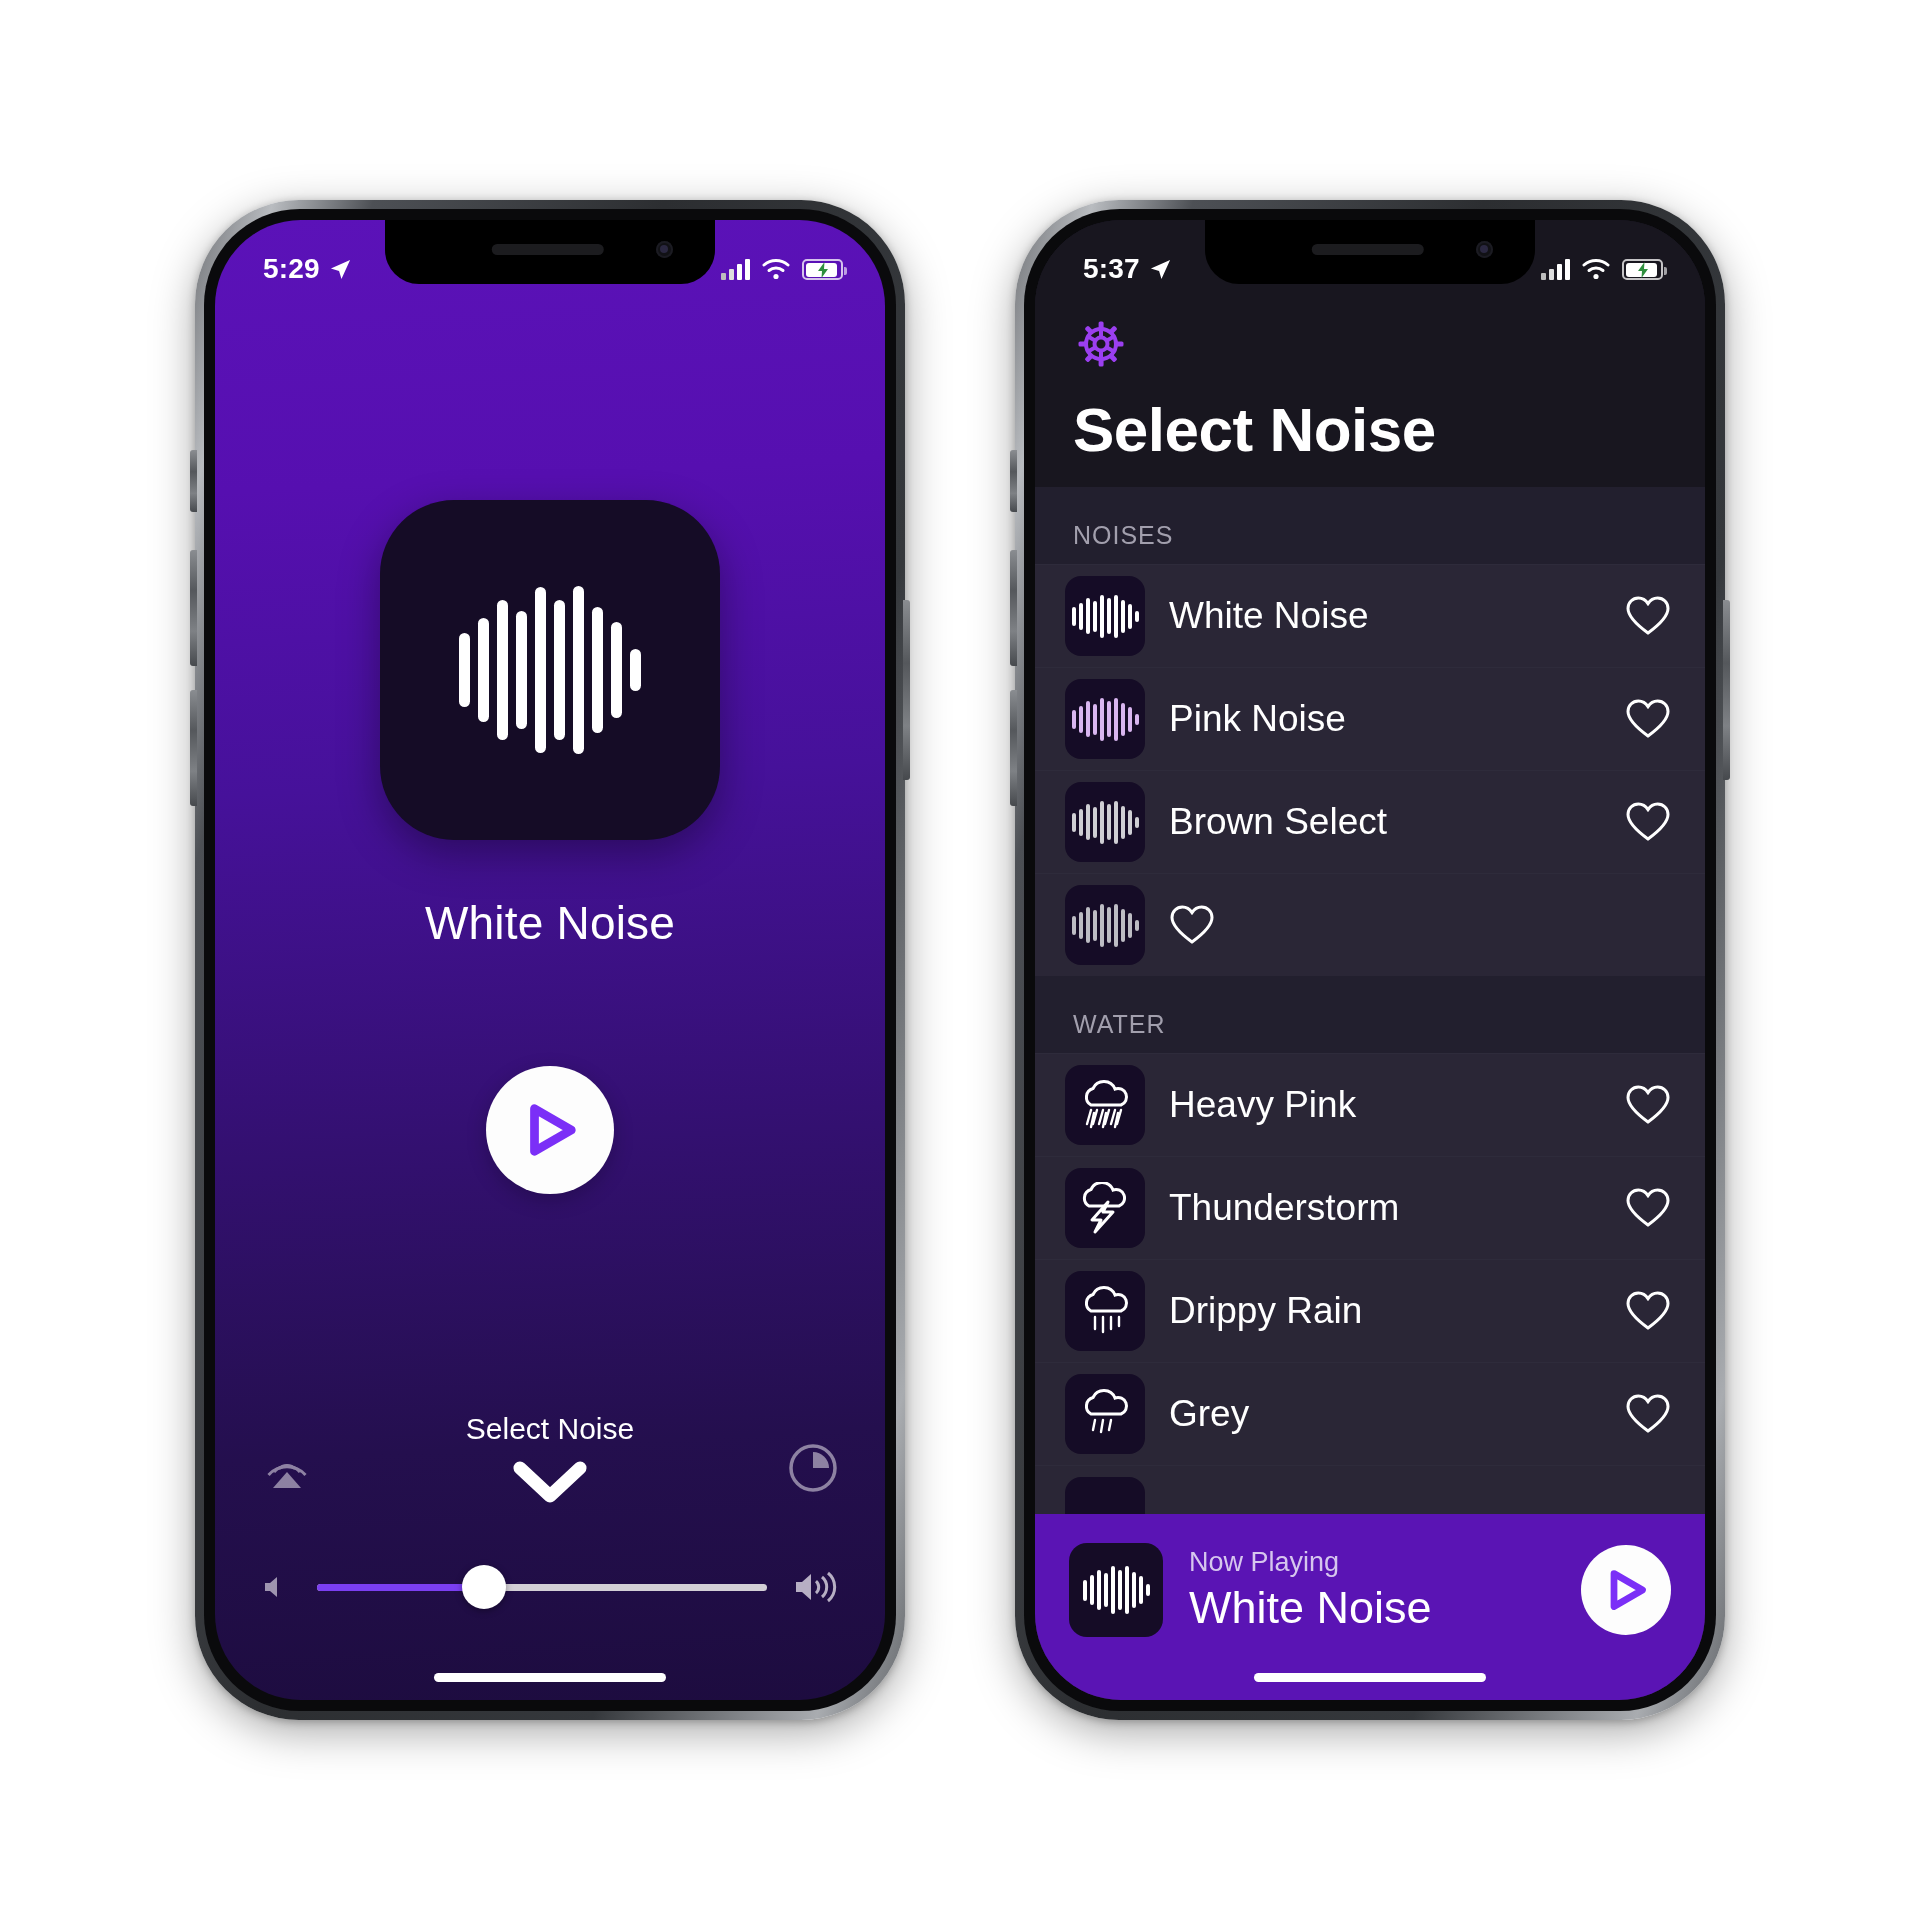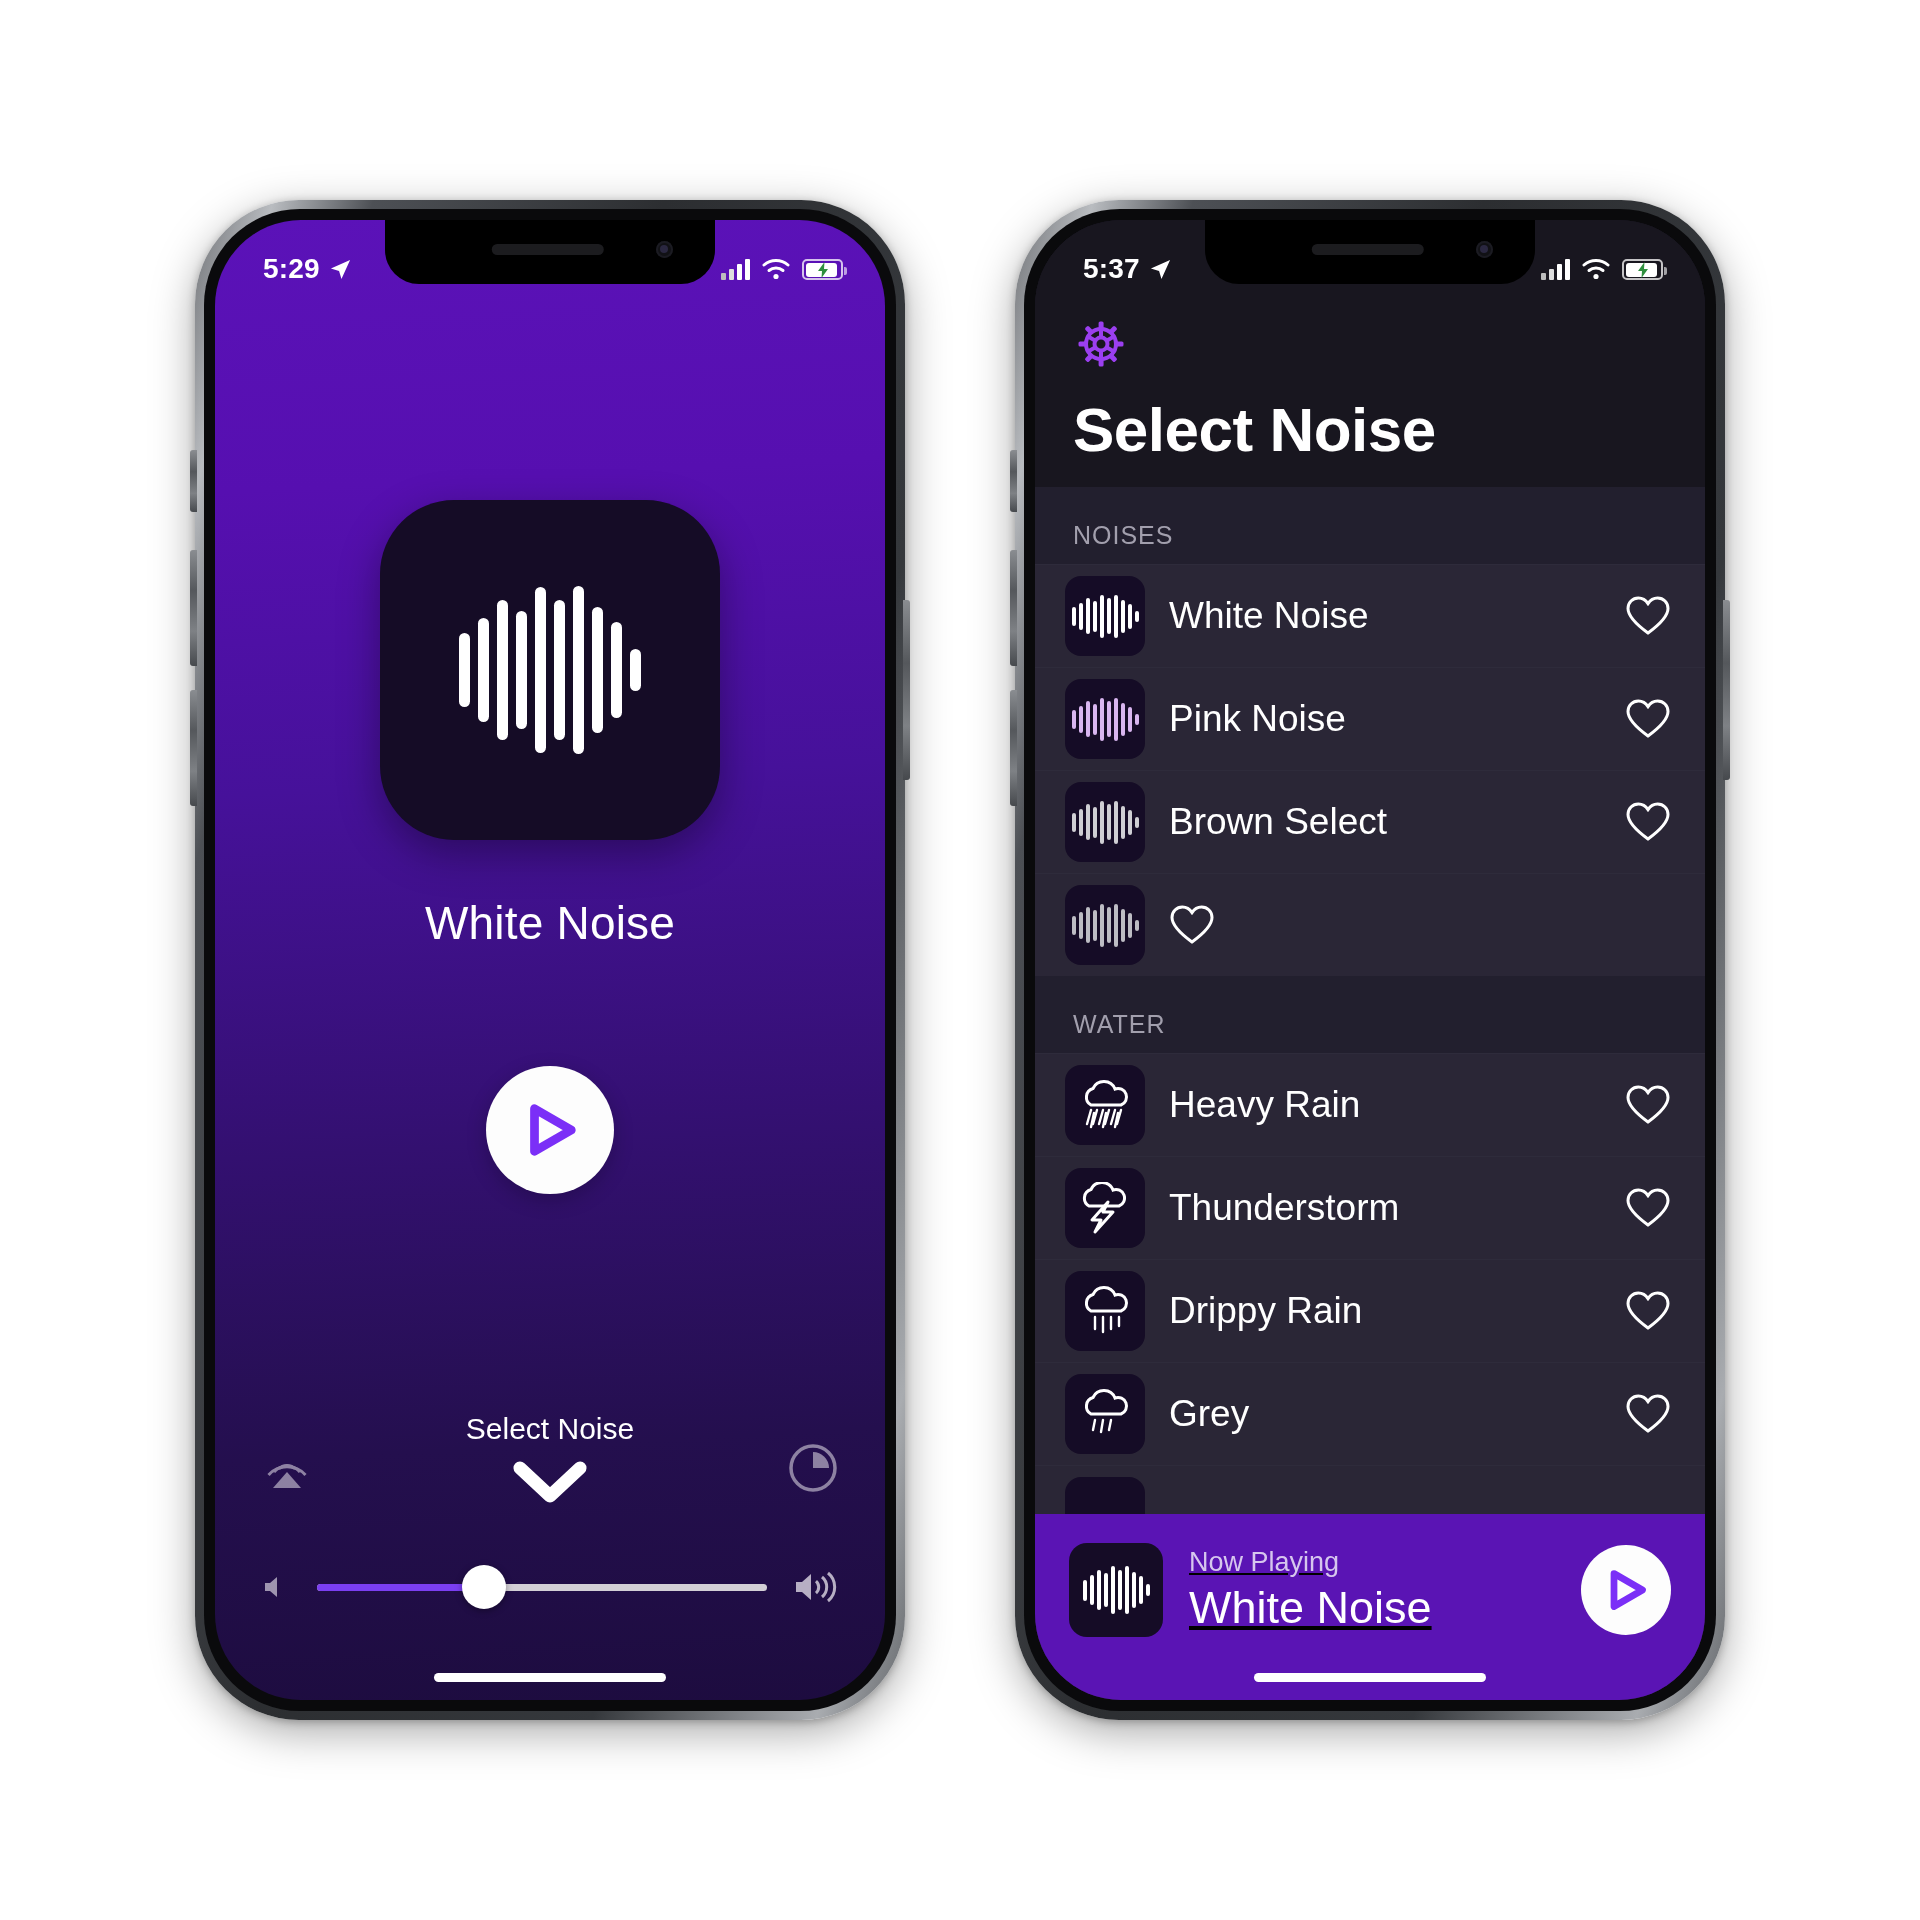--- a/index.html
+++ b/index.html
@@ -292,21 +292,21 @@
     gap: 26px;
     z-index: 25;
   }
   .np-thumb {
     width: 94px; height: 94px;
     border-radius: 18px;
     background: #150c26;
     display:flex; align-items:center; justify-content:center;
     flex:none;
   }
-  .np-text { flex:1; display:flex; flex-direction:column; gap: 4px; text-decoration: underline; }
+  .np-text { flex:1; display:flex; flex-direction:column; gap: 4px; }
   .np-label { color:#d6c6ee; font-size: 27px; }
   .np-title { color:#fff; font-size: 45px; font-weight: 500; }
   .np-play {
     width: 90px; height: 90px;
     border-radius: 50%;
     background:#fdfdfd;
     display:flex; align-items:center; justify-content:center;
     flex:none;
   }
   .np-play svg { width: 48px; height: 48px; }
@@ -556,21 +556,21 @@
                       <path d="M28 31 L24 45"></path>
                     <path d="M34 31 L30 45"></path>
                       <path d="M40 31 L36 45"></path>
                       <path d="M46 31 L42 45"></path>
                     <path d="M19 34 L16 48"></path>
                       <path d="M31 34 L28 48"></path>
                       <path d="M43 34 L40 48"></path>
                   </g>
                 </svg>
               </div>
-              <div class="row-label">Heavy Rain</div>
+              <div class="row-label">Heavy Pink</div>
               <svg class="heart" viewBox="0 0 46 42">
                 <path d="M23 38 C8 27 3 20 3 13.5 C3 7.5 7.6 3 13.4 3 C17.4 3 20.8 5.2 23 8.6 C25.2 5.2 28.6 3 32.6 3 C38.4 3 43 7.5 43 13.5 C43 20 38 27 23 38 Z" fill="none" stroke="#ffffff" stroke-width="3"></path>
               </svg>
             </div>
 
             <div class="row">
               <div class="row-thumb">
                 <svg class="wicon" viewBox="0 0 60 52">
                   <path d="M14 24 A9 9 0 0 1 16 7.5 A12 12 0 0 1 38 8 A8.5 8.5 0 0 1 44 24 Z" fill="none" stroke="#fff" stroke-width="3"></path>
                   <path d="M33 20 L17 38 L26 38 L20 50 L38 30 L28 30 Z" fill="none" stroke="#fff" stroke-width="3" stroke-linejoin="round"></path>

